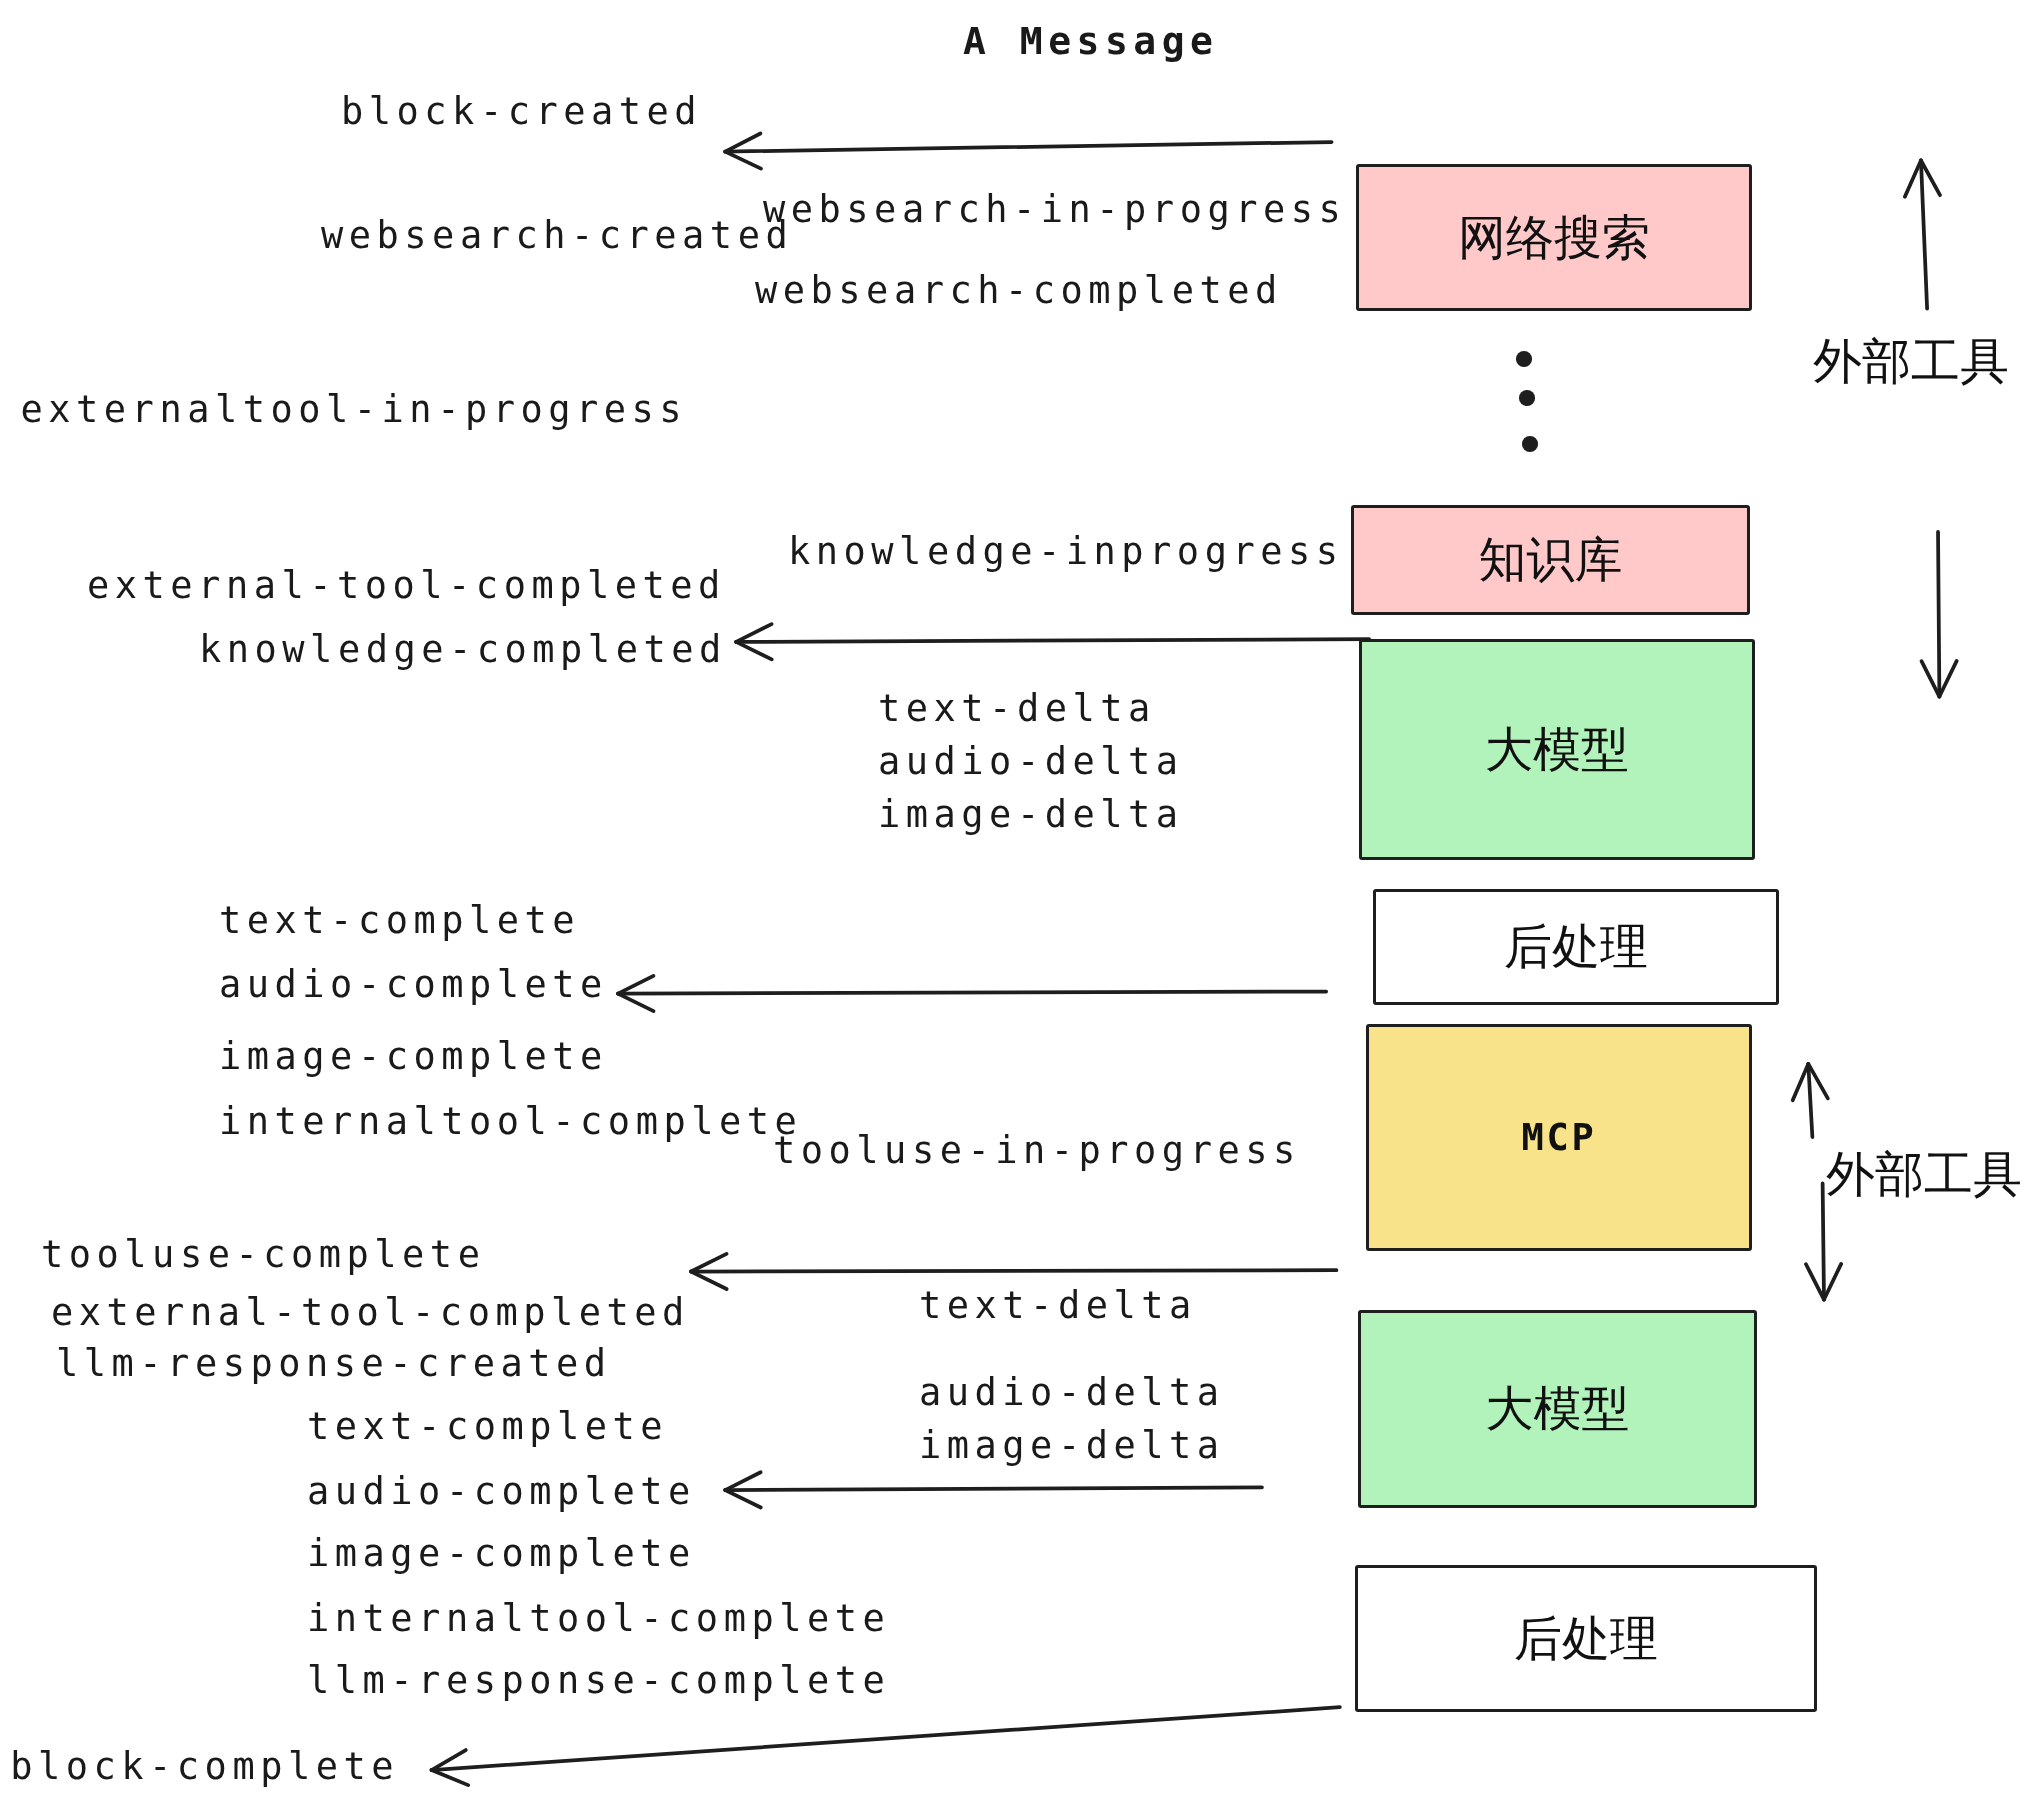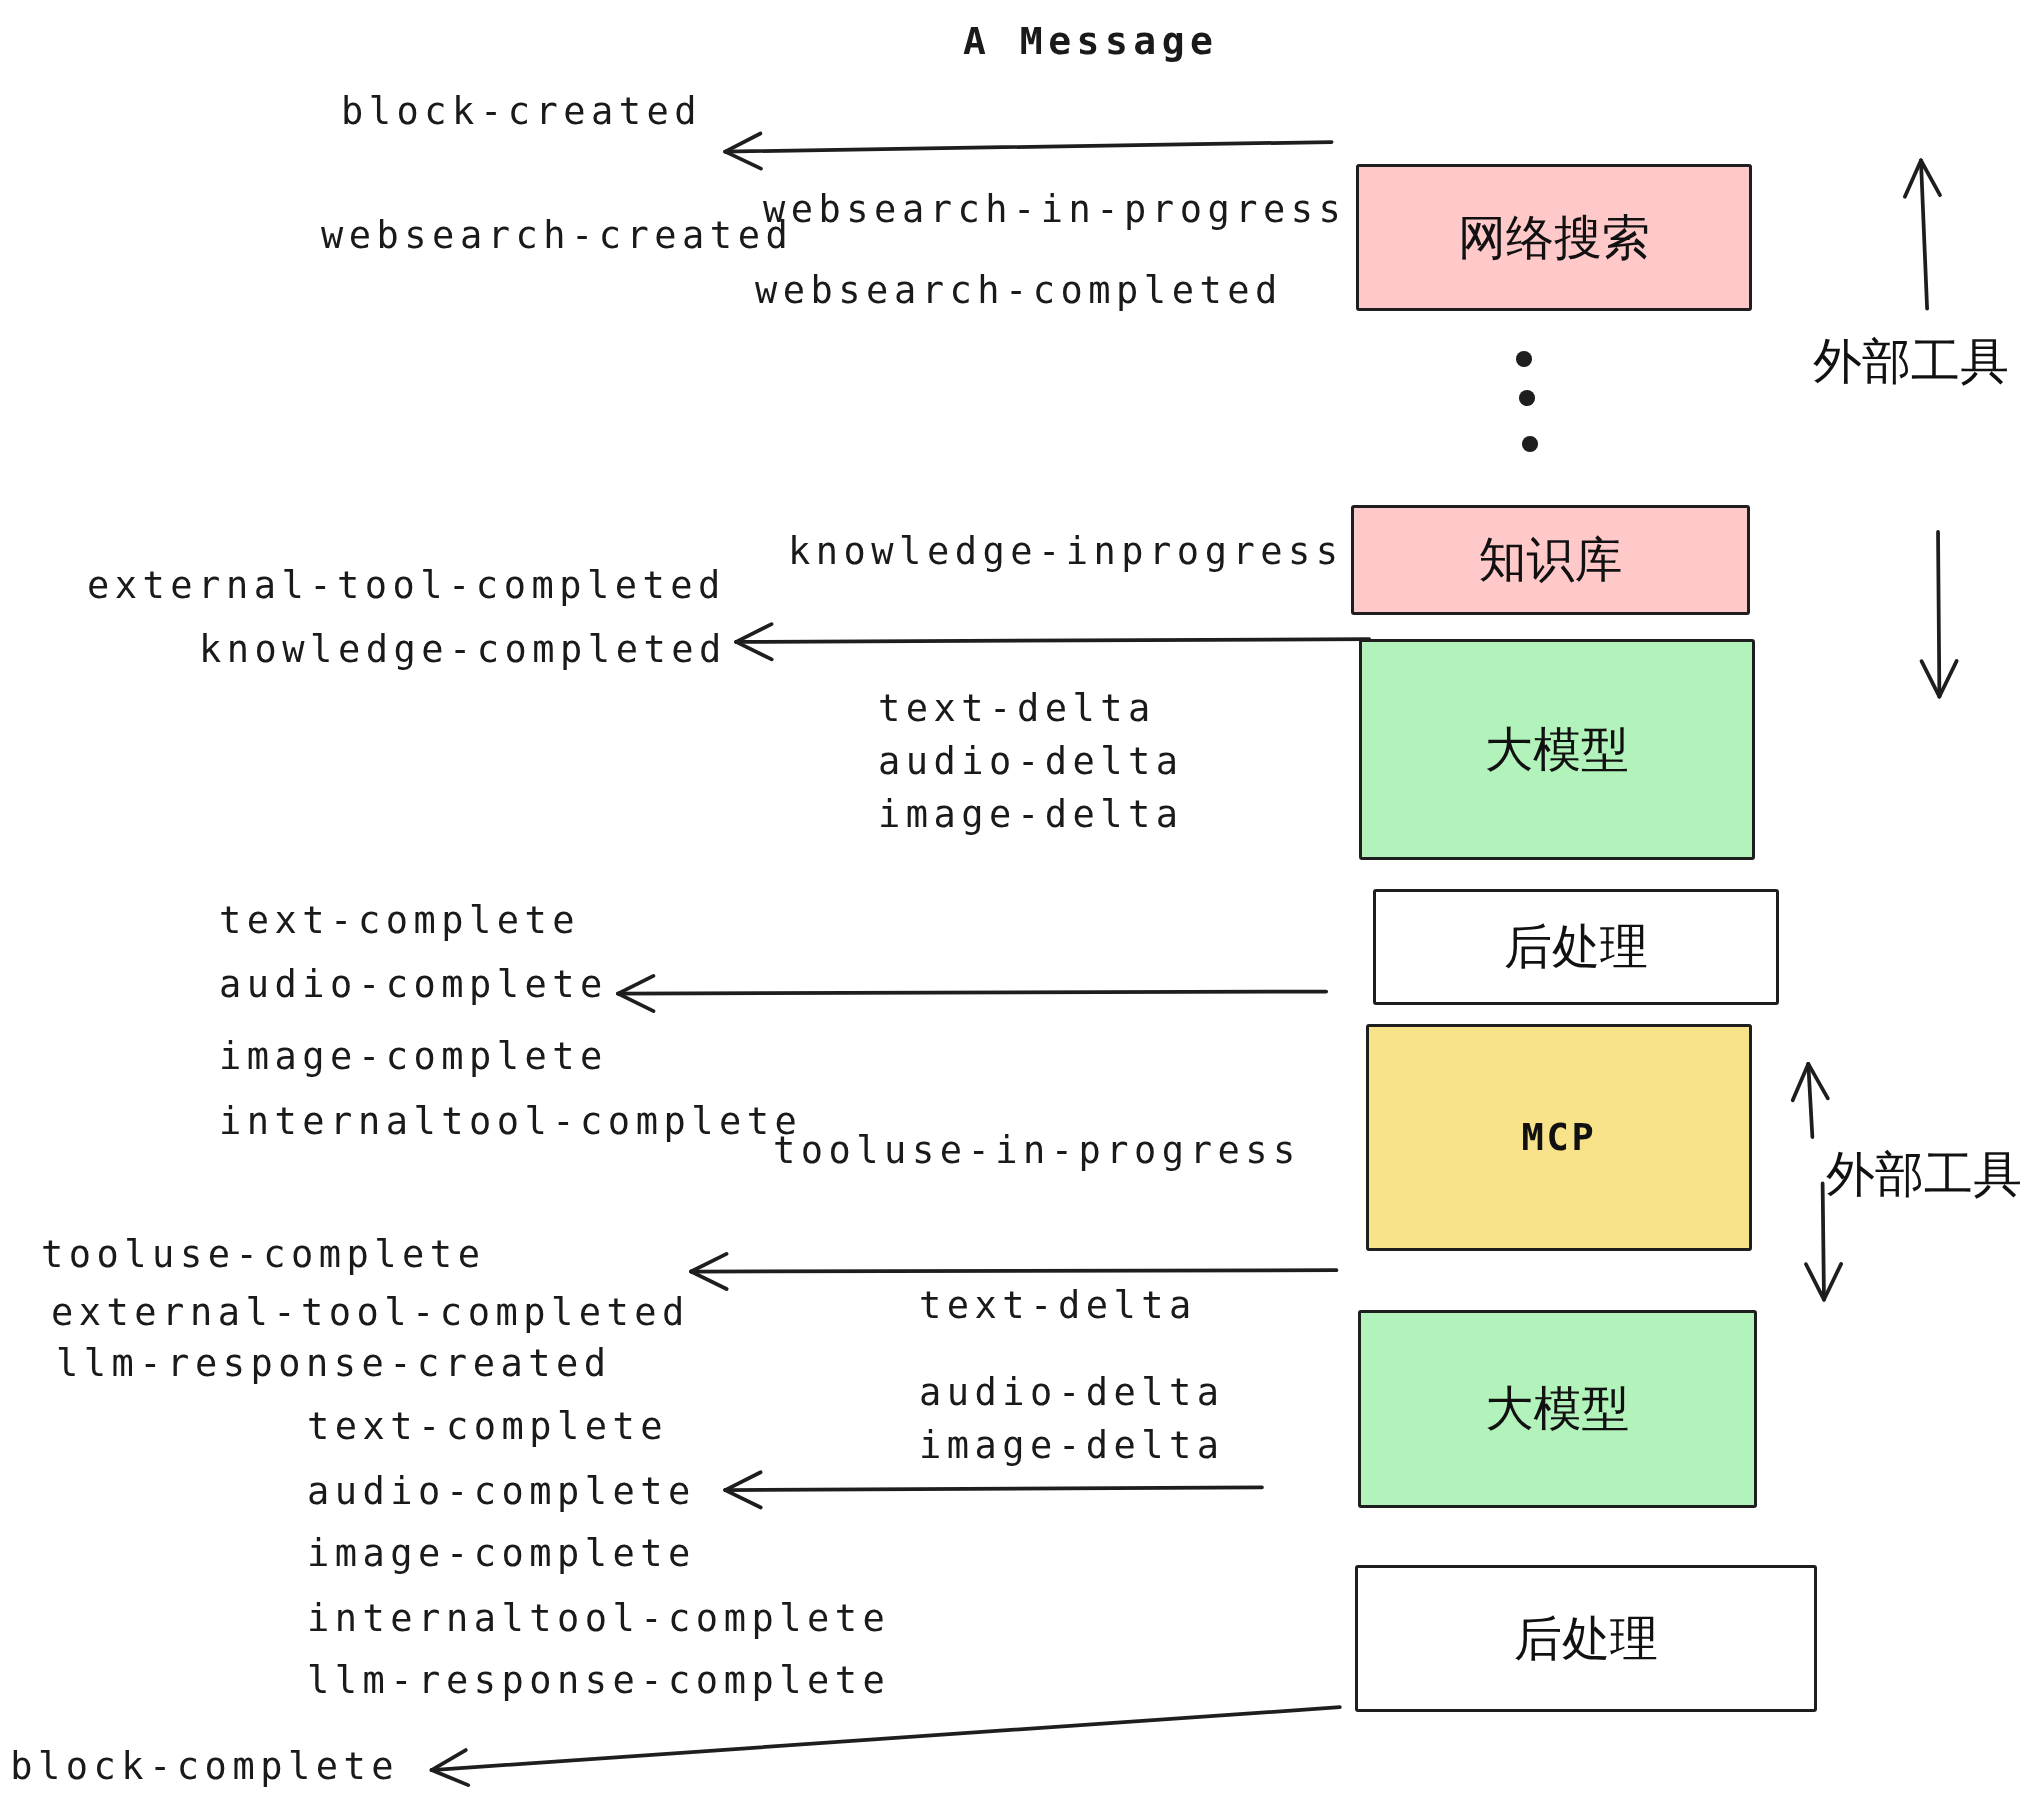--- a/index.html
+++ b/index.html
@@ -145,20 +145,21 @@
     <div class="flow-box" style="left: 1358px; top: 1310px; width: 399px; height: 198px; background: rgb(178, 242, 187);">
       <span class="box-label">大模型</span>
     </div>
     <div class="flow-box" style="left: 1355px; top: 1565px; width: 462px; height: 147px; background: rgb(255, 255, 255);">
       <span class="box-label">后处理</span>
     </div>
     <div class="event-label" style="left: 321px; top: 93px; margin-left: 20px;">block-created</div>
     <div class="event-label" style="left: 321px; top: 169px; margin-top: 48px;">websearch-created</div>
     <div class="event-label" style="left: 755px; top: 191px; margin-left: 8px;">websearch-in-progress</div>
     <div class="event-label" style="left: 755px; top: 272px;">websearch-completed</div>
+    <div class="event-label" style="left: 20.5px; top: 391px;">externaltool-in-progress</div>
     <div class="event-label" style="left: 764px; top: 533px; margin-left: 24px;">knowledge-inprogress</div>
     <div class="event-label" style="left: 87px; top: 567px;">external-tool-completed</div>
     <div class="event-label" style="left: 199px; top: 631px;">knowledge-completed</div>
     <div class="event-label" style="left: 878px; top: 690px;">text-delta</div>
     <div class="event-label" style="left: 878px; top: 743px;">audio-delta</div>
     <div class="event-label" style="left: 878px; top: 796px;">image-delta</div>
     <div class="event-label" style="left: 219px; top: 902px;">text-complete</div>
     <div class="event-label" style="left: 219px; top: 966px;">audio-complete</div>
     <div class="event-label" style="left: 219px; top: 1038px;">image-complete</div>
     <div class="event-label" style="left: 219px; top: 1103px;">internaltool-complete</div>

